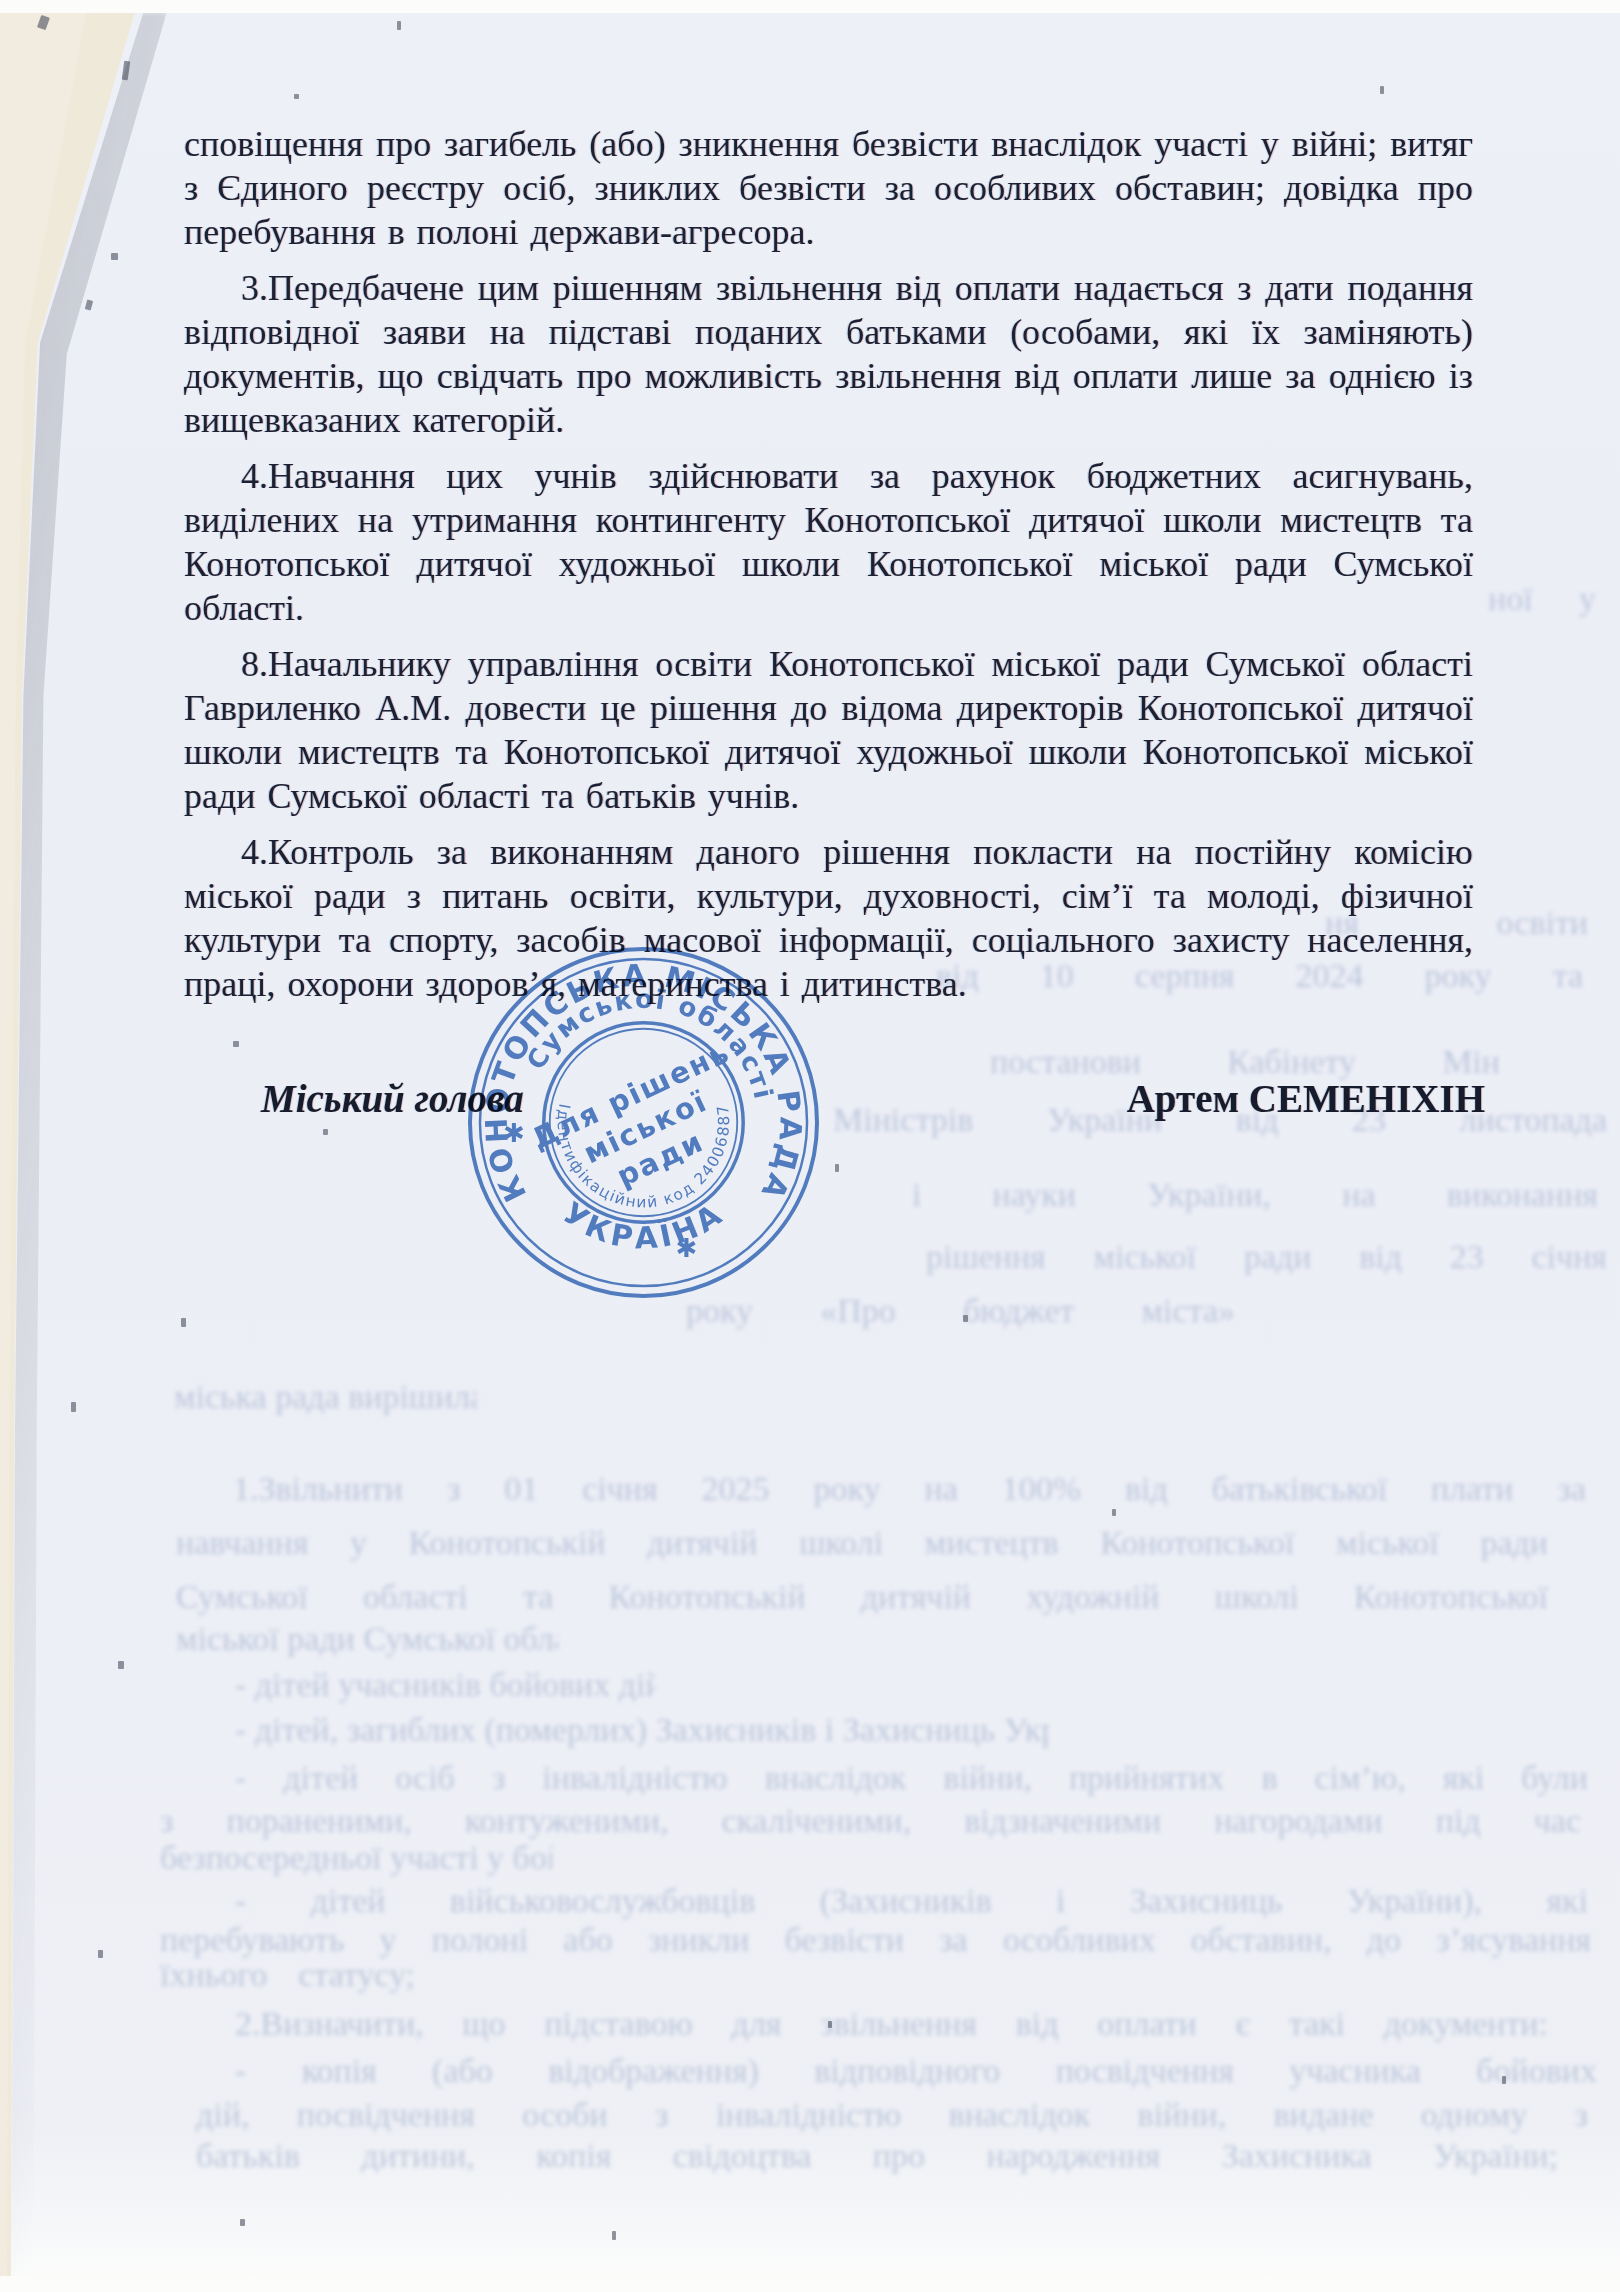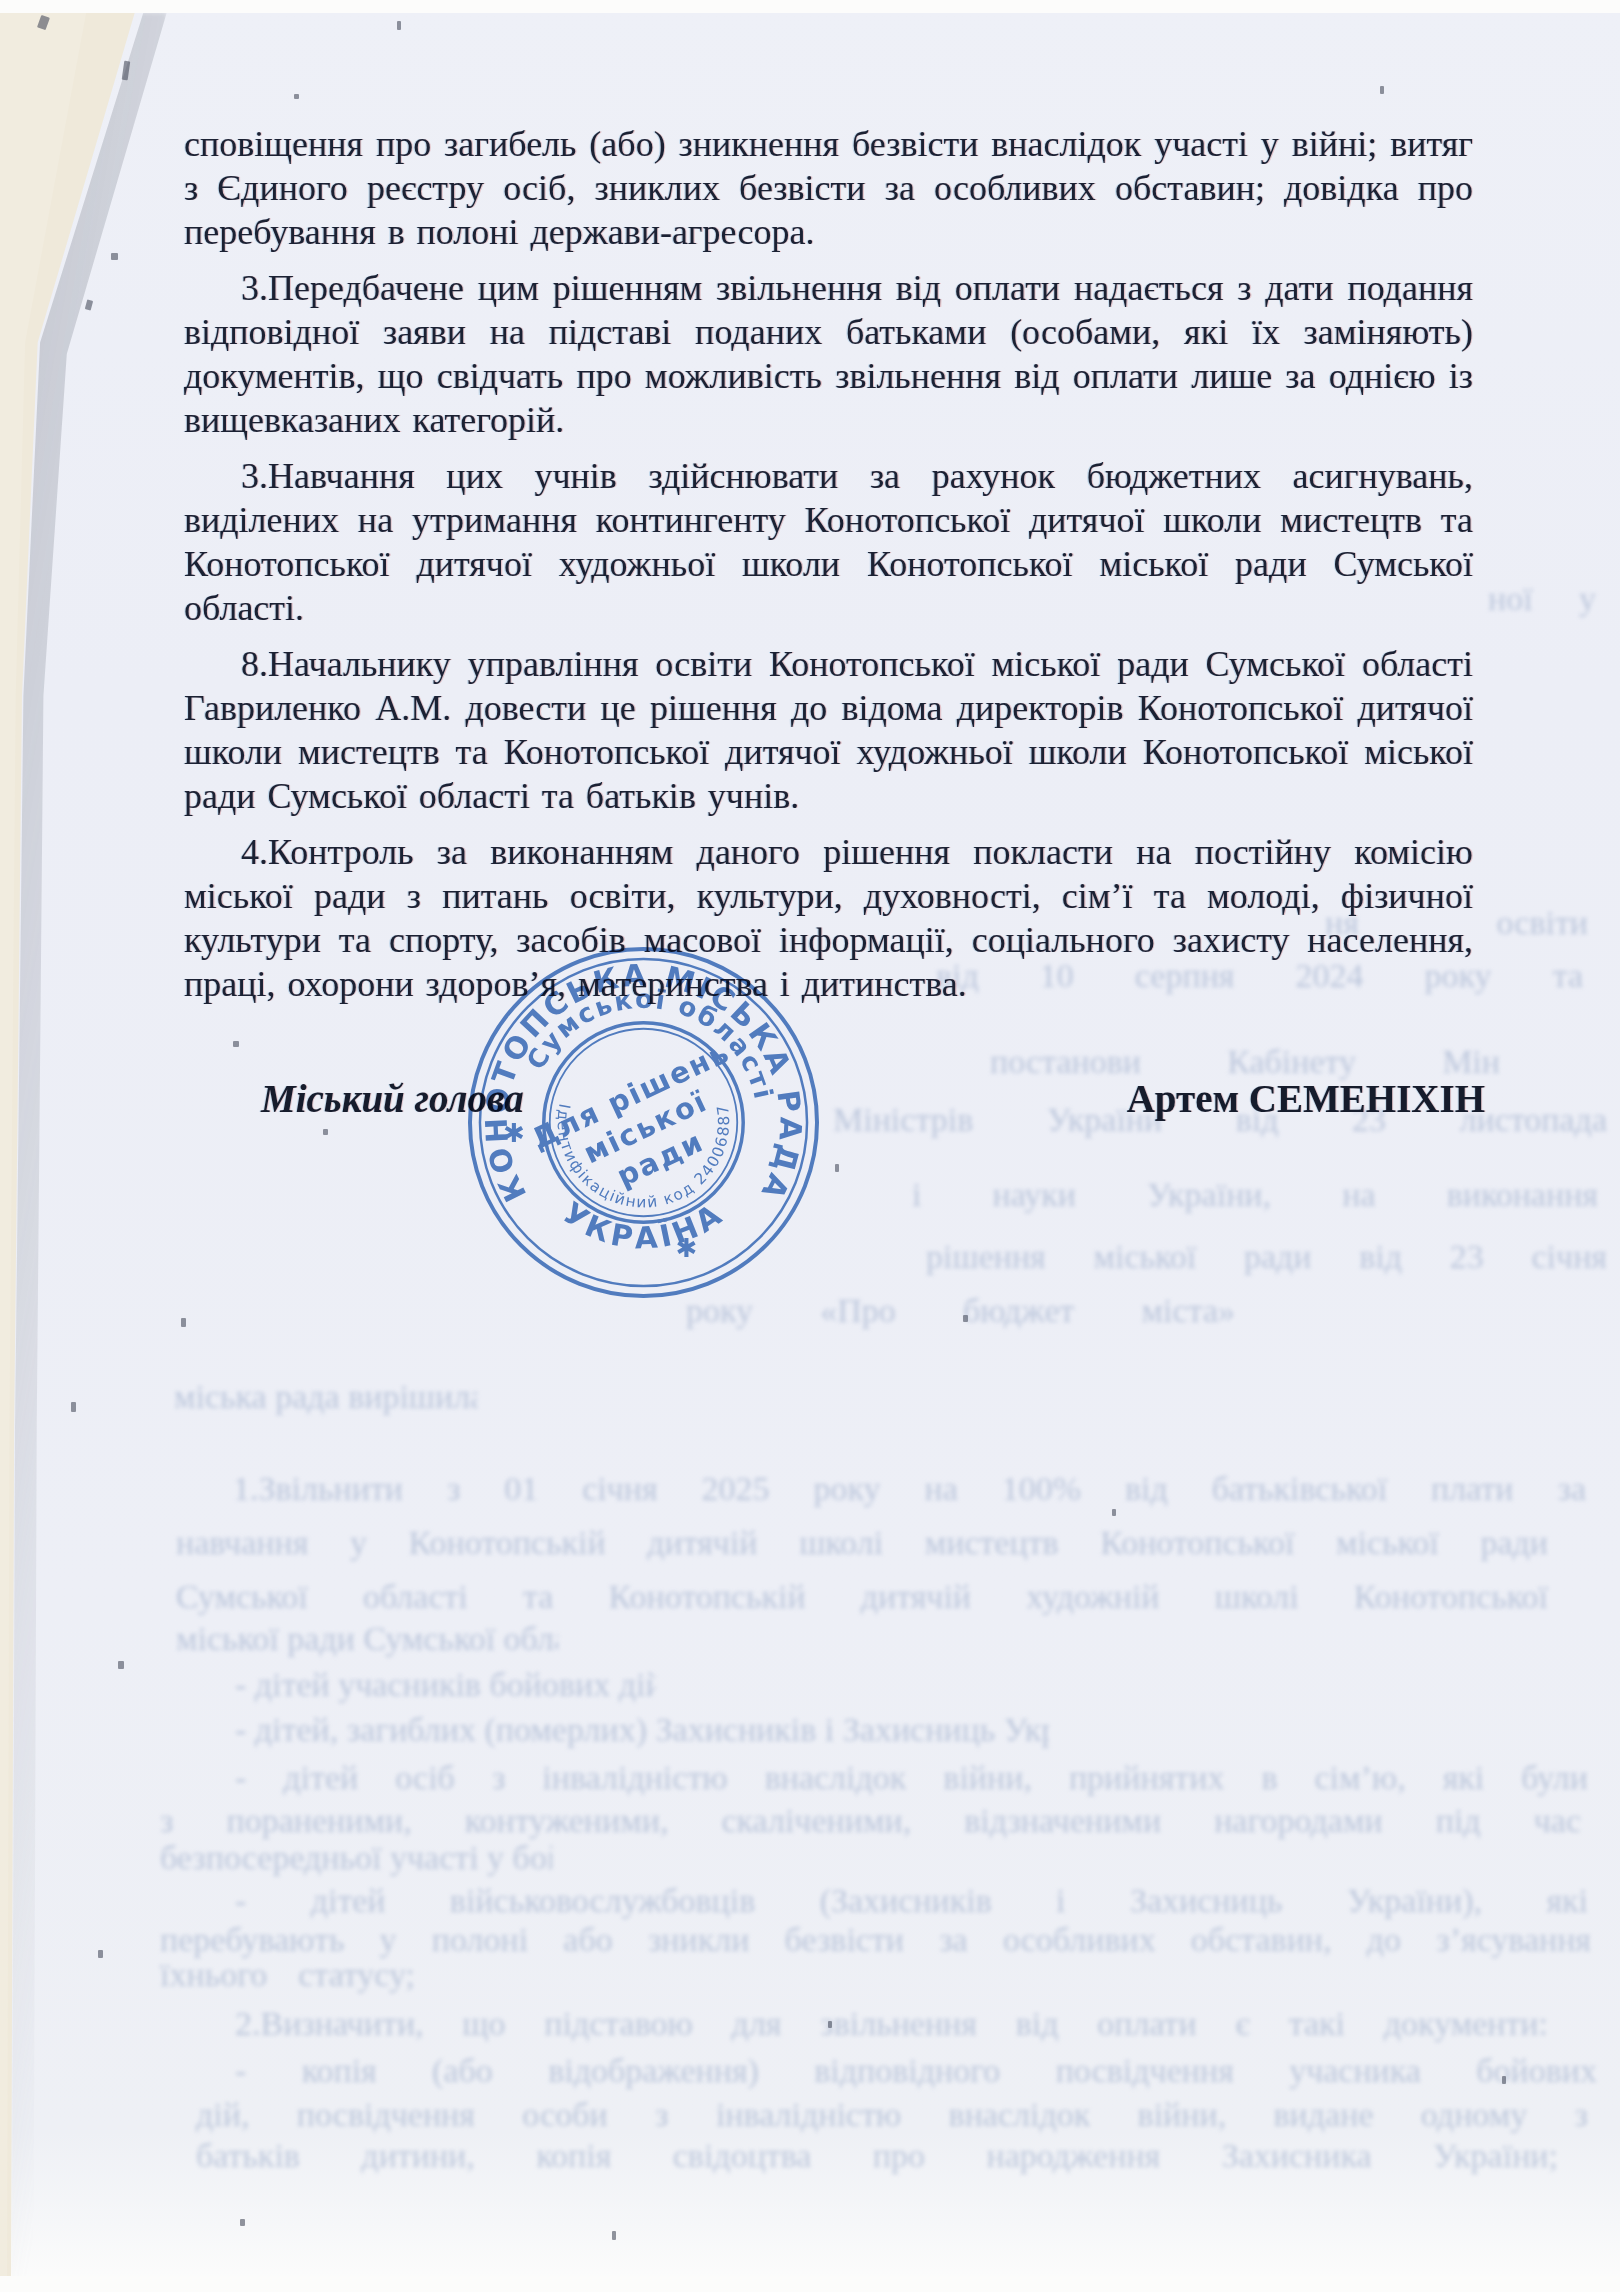--- a/index.html
+++ b/index.html
@@ -95,21 +95,21 @@
       <div class="ghost-line" style="left: 160px; top: 1956px; width: 255px;">їхнього статусу;</div>
       <div class="ghost-line" style="left: 235px; top: 2005px; width: 1313px;">2.Визначити, що підставою для звільнення від оплати є такі документи:</div>
       <div class="ghost-line" style="left: 235px; top: 2052px; width: 1362px;">- копія (або відображення) відповідного посвідчення учасника бойових</div>
       <div class="ghost-line" style="left: 196px; top: 2096px; width: 1392px;">дій, посвідчення особи з інвалідністю внаслідок війни, видане одному з</div>
       <div class="ghost-line" style="left: 196px; top: 2137px; width: 1362px;">батьків дитини, копія свідоцтва про народження Захисника України;</div>
     </div>
 
   <div class="doc-text">
     <p>сповіщення про загибель (або) зникнення безвісти внаслідок участі у війні; витяг з Єдиного реєстру осіб, зниклих безвісти за особливих обставин; довідка про перебування в полоні держави-агресора.</p>
     <p class="ind">3.Передбачене цим рішенням звільнення від оплати надається з дати подання відповідної заяви на підставі поданих батьками (особами, які їх заміняють) документів, що свідчать про можливість звільнення від оплати лише за однією із вищевказаних категорій.</p>
-    <p class="ind">3.Навчання цих учнів здійснювати за рахунок бюджетних асигнувань, виділених на утримання контингенту Конотопської дитячої школи мистецтв та Конотопської дитячої художньої школи Конотопської міської ради Сумської області.</p>
+    <p class="ind">4.Навчання цих учнів здійснювати за рахунок бюджетних асигнувань, виділених на утримання контингенту Конотопської дитячої школи мистецтв та Конотопської дитячої художньої школи Конотопської міської ради Сумської області.</p>
     <p class="ind">8.Начальнику управління освіти Конотопської міської ради Сумської області Гавриленко А.М. довести це рішення до відома директорів Конотопської дитячої школи мистецтв та Конотопської дитячої художньої школи Конотопської міської ради Сумської області та батьків учнів.</p>
     <p class="ind">4.Контроль за виконанням даного рішення покласти на постійну комісію міської ради з питань освіти, культури, духовності, сім’ї та молоді, фізичної культури та спорту, засобів масової інформації, соціального захисту населення, праці, охорони здоров’я, материнства і дитинства.</p>
   </div>
 
   <div class="sig-row">
     <span class="sig-title">Міський голова</span>
     <span class="sig-name">Артем СЕМЕНІХІН</span>
   </div>
 
   <div class="stamp">

